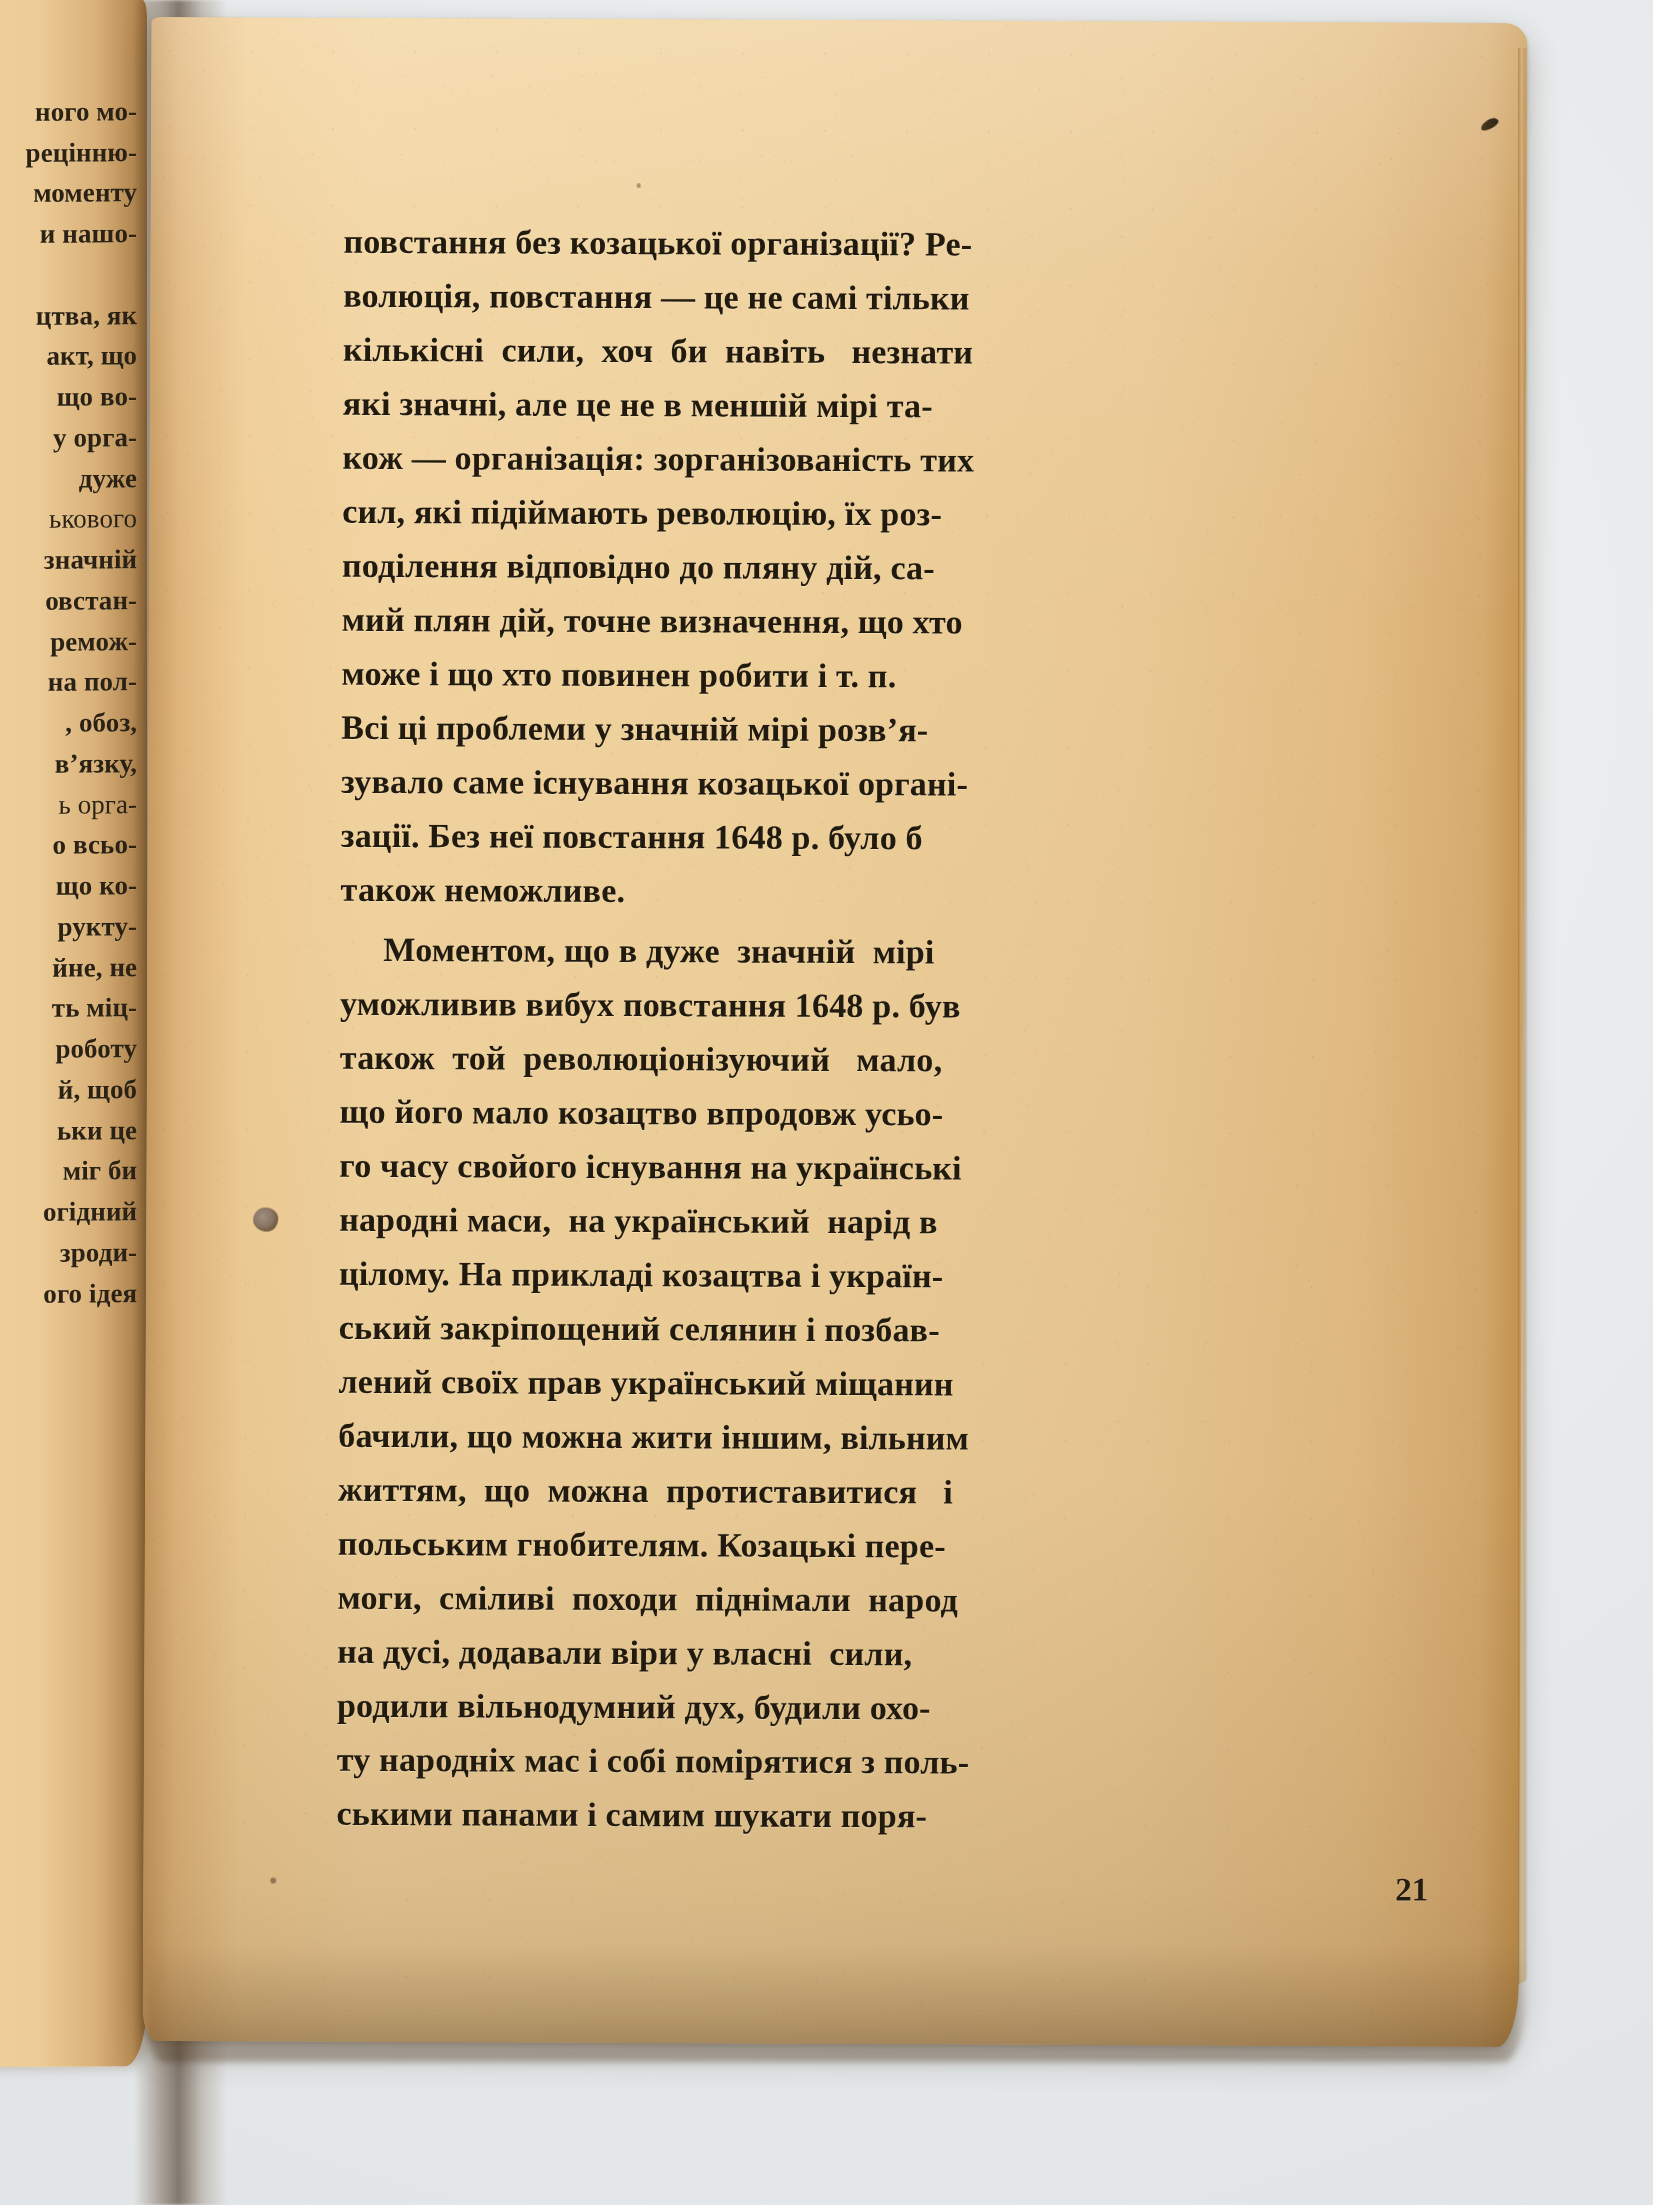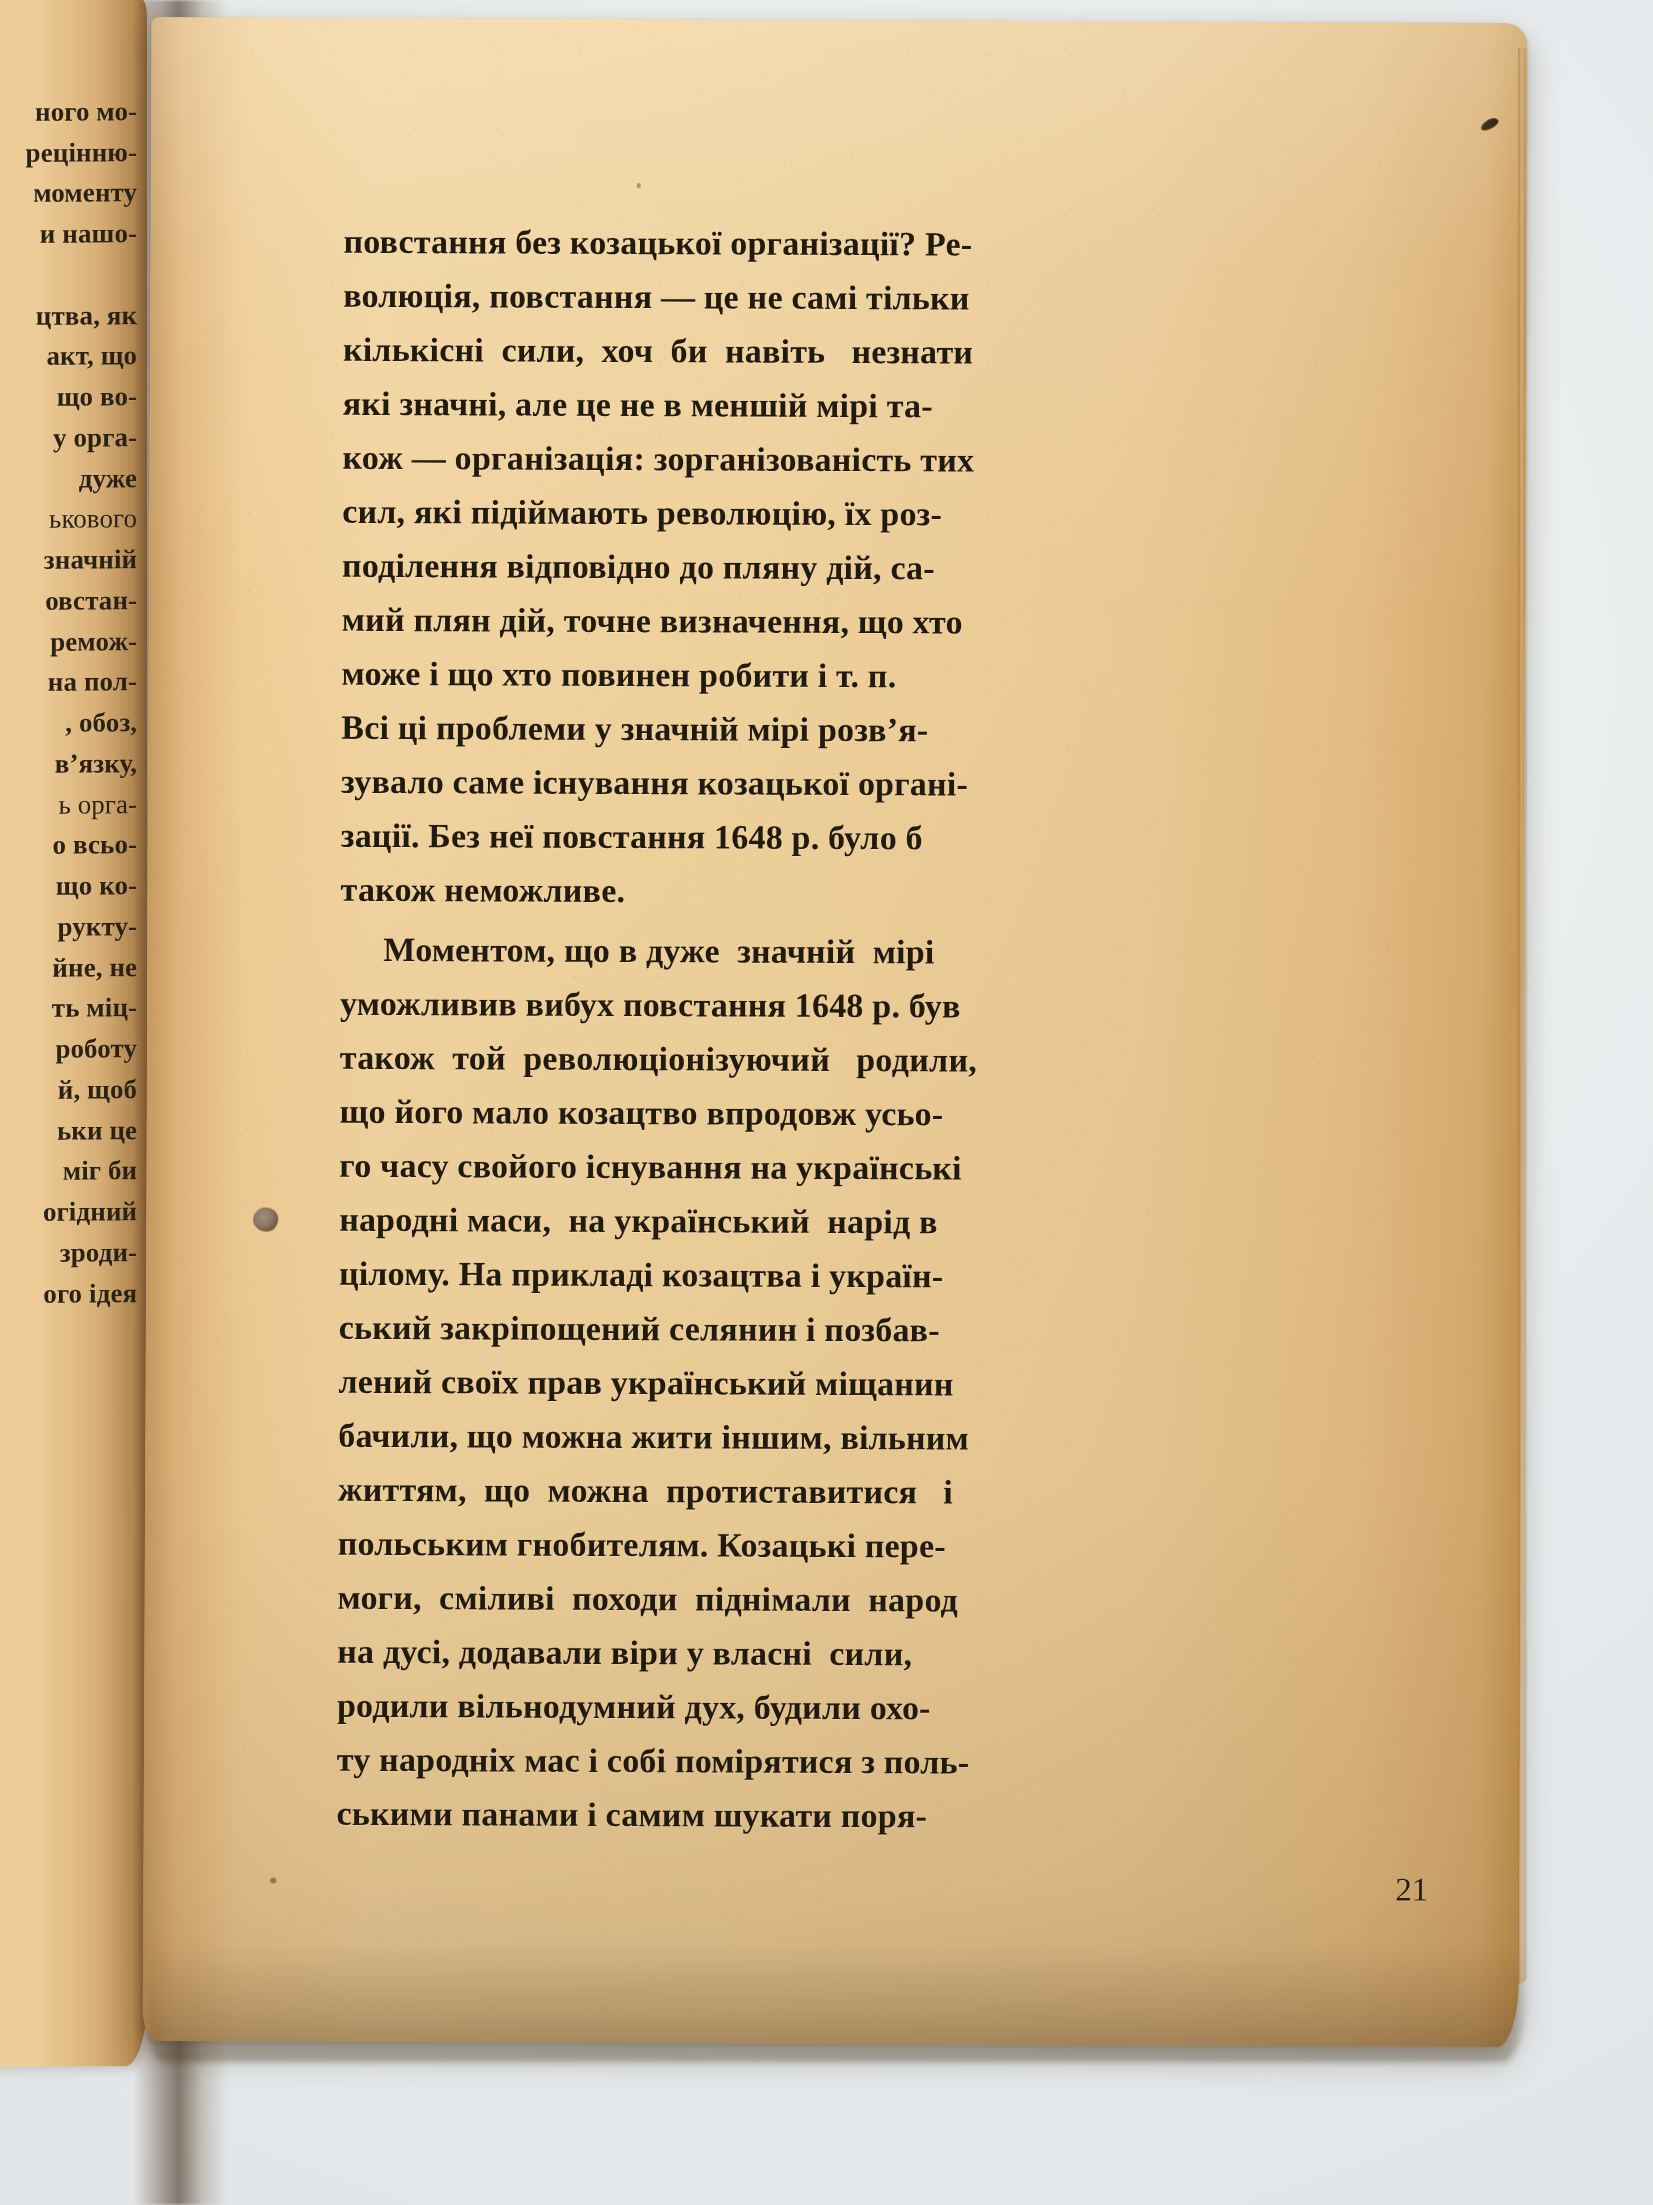--- a/index.html
+++ b/index.html
@@ -139,21 +139,21 @@
     text-shadow:0 0.8px 0.5px rgba(255,248,225,.35), 0 -0.5px 0 rgba(60,40,16,.12);
   }
   .ln b{font-weight:800;letter-spacing:0.3px;}
   .gap{height:5.5px;}
 
   #pageno{
     position:absolute;
     left:1252px; top:1849px;
     color:#241c10;
     font-size:33px;
-    font-weight:400;
+    font-weight:700;
     text-shadow:0 0.8px 0.5px rgba(255,248,225,.35);
   }
 
   
   .spot{position:absolute;border-radius:50%;pointer-events:none;}
   #spot1{ 
     left:107px;top:1190px;width:25px;height:24px;
     background:radial-gradient(circle at 40% 38%, #9f8f80 0%, #8a7663 45%, #6d543a 78%, rgba(109,84,58,0) 100%);
     border-radius:48% 52% 44% 56%/52% 46% 54% 48%;
     filter:blur(0.2px);
@@ -251,21 +251,21 @@
         <div class="ln">може і що хто повинен робити і т. п.</div>
         <div class="ln">Всі ці проблеми у значній мірі розв’я-</div>
         <div class="ln">зувало саме існування козацької органі-</div>
         <div class="ln">зації. Без неї повстання 1648 р. було б</div>
         <div class="ln">також неможливе.</div>
       </div>
       <div class="gap"></div>
       <div>
         <div class="ln" style="text-indent: 43px;">Моментом, що в дуже  значній  мірі</div>
         <div class="ln">уможливив вибух повстання 1648 р. був</div>
-        <div class="ln">також  той  <b>революціонізуючий</b>   <b>родили,</b></div>
+        <div class="ln">також  той  <b>революціонізуючий</b>   <b>мало,</b></div>
         <div class="ln">що його мало козацтво впродовж усьо-</div>
         <div class="ln">го часу свойого існування на українські</div>
         <div class="ln">народні маси,  на український  нарід в</div>
         <div class="ln">цілому. На прикладі козацтва і україн-</div>
         <div class="ln">ський закріпощений селянин і позбав-</div>
         <div class="ln">лений своїх прав український міщанин</div>
         <div class="ln">бачили, що можна жити іншим, вільним</div>
         <div class="ln">життям,  що  можна  протиставитися   і</div>
         <div class="ln">польським гнобителям. Козацькі пере-</div>
         <div class="ln">моги,  сміливі  походи  піднімали  народ</div>

